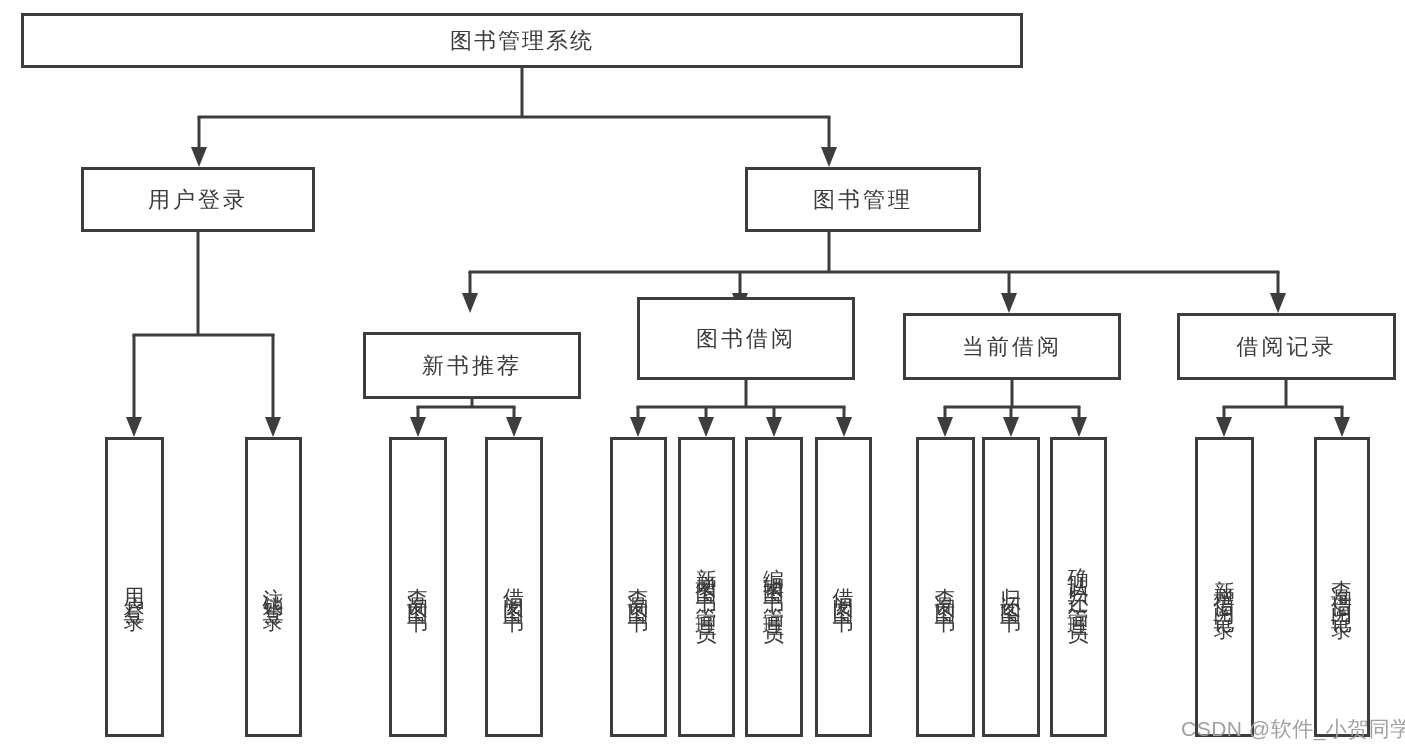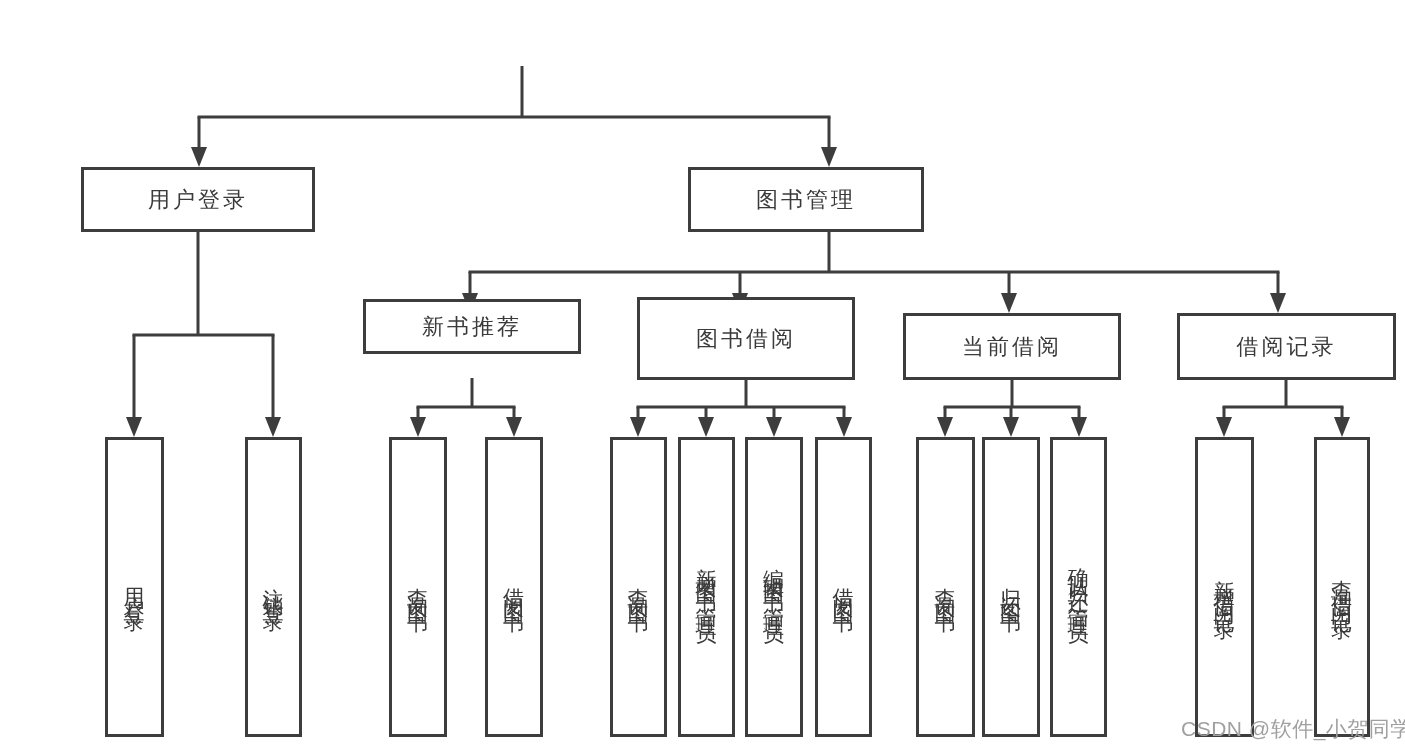--- a/index.html
+++ b/index.html
@@ -94,29 +94,32 @@
     <g stroke="#3d3d3d" stroke-width="3" fill="none">
       <path d="M1286 378 L1286 407"></path>
       <path d="M1222.5 407 L1343.5 407"></path>
       <path d="M1224 407 L1224 421"></path>
       <path d="M1342 407 L1342 421"></path>
       <polygon points="1216,417 1232,417 1224,437" fill="#3d3d3d" stroke="none"></polygon>
       <polygon points="1334,417 1350,417 1342,437" fill="#3d3d3d" stroke="none"></polygon>
     </g>
   </svg>
 
+  <div class="node h-node root-node" style="left:21px; top:13px; width:1002px; height:55px;">
+    <span>图书管理系统</span>
+  </div>
 
   <div class="node h-node" style="left:81px; top:167px; width:234px; height:65px;">
     <span>用户登录</span>
   </div>
-  <div class="node h-node" style="left:688px; top:167px; width:236px; height:65px;">
+  <div class="node h-node" style="left:745px; top:167px; width:236px; height:65px;">
     <span>图书管理</span>
   </div>
 
-  <div class="node h-node" style="left:363px; top:299px; width:218px; height:55px;">
+  <div class="node h-node" style="left:363px; top:332px; width:218px; height:67px;">
     <span>新书推荐</span>
   </div>
   <div class="node h-node" style="left:637px; top:297px; width:218px; height:83px;">
     <span>图书借阅</span>
   </div>
   <div class="node h-node" style="left:903px; top:313px; width:218px; height:67px;text-align:right;">
     <span>当前借阅</span>
   </div>
   <div class="node h-node" style="left:1177px; top:313px; width:219px; height:67px;">
     <span>借阅记录</span>

